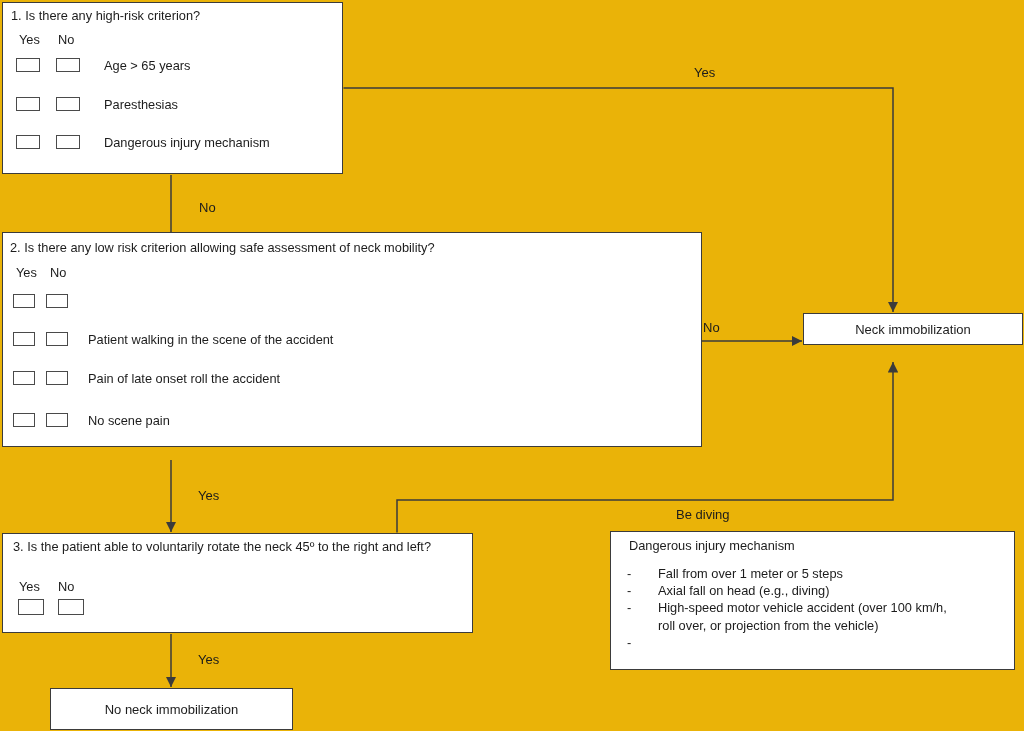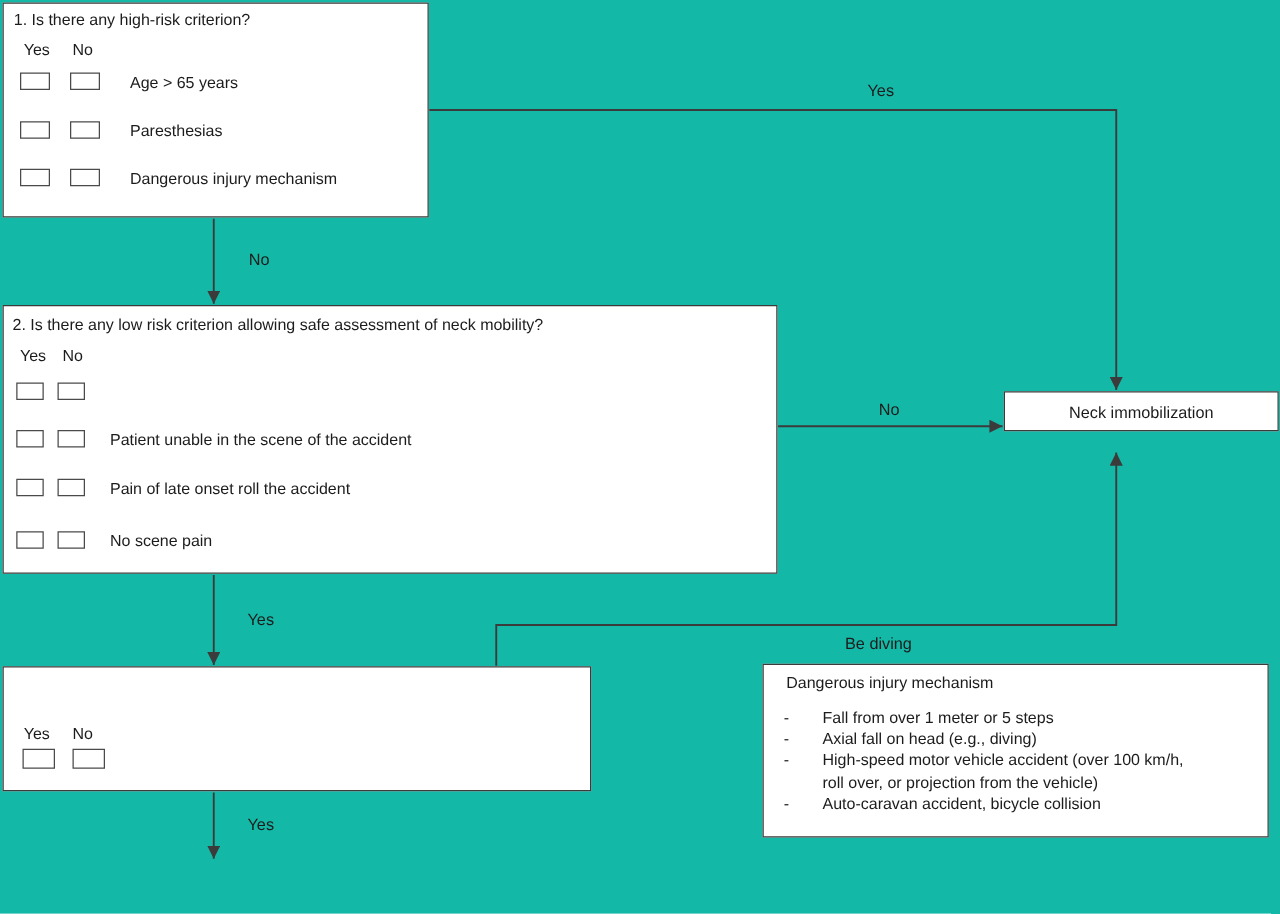--- a/index.html
+++ b/index.html
@@ -1,17 +1,17 @@
 <!DOCTYPE html>
 <html><head>
 <meta charset="utf-8">
 <style>
   html,body{margin:0;padding:0;background:#ffffff;}
   .canvas{
-    position:relative;width:1024px;height:731px;background:#14b8a6;overflow:hidden;
+    position:relative;width:1024px;height:731px;background:#eab308;overflow:hidden;
     font-family:"Liberation Sans","DejaVu Sans",sans-serif;color:#1c1c1c;
   }
   .edges{position:absolute;left:0;top:0;width:1024px;height:731px;pointer-events:none;}
   .qbox{position:absolute;border:1.6px solid #3b3b3b;background:#ffffff;box-sizing:border-box;}
   .t{position:absolute;font-size:12.8px;line-height:15px;white-space:nowrap;color:#1c1c1c;}
   .cb{position:absolute;width:24px;height:14px;border:1.5px solid #4a4a4a;background:#ffffff;box-sizing:border-box;}
   .centerbox{position:absolute;border:1.6px solid #3b3b3b;background:#ffffff;box-sizing:border-box;
     display:flex;align-items:center;justify-content:center;font-size:13px;color:#1c1c1c;}
   .edge-label{font-size:13px;}
   .bullets{position:absolute;left:16px;top:33px;font-size:12.8px;line-height:17.2px;color:#1c1c1c;}
@@ -49,72 +49,75 @@
 
     <div class="cb" style="left:13px;top:94px"></div>
     <div class="cb" style="left:53px;top:94px"></div>
     <div class="t" style="left:101px;top:94px">Paresthesias</div>
 
     <div class="cb" style="left:13px;top:132px"></div>
     <div class="cb" style="left:53px;top:132px"></div>
     <div class="t" style="left:101px;top:132px">Dangerous injury mechanism</div>
   </div>
 
-  <div class="qbox" style="left:2px;top:244px;width:620px;height:215px">
+  <div class="qbox" style="left:2px;top:232px;width:700px;height:215px">
     <div class="t" style="left:7px;top:7px">2. Is there any low risk criterion allowing safe assessment of neck mobility?</div>
     <div class="t" style="left:13px;top:32px">Yes</div>
     <div class="t" style="left:47px;top:32px">No</div>
 
     <div class="cb" style="left:10px;top:61px;width:22px"></div>
     <div class="cb" style="left:43px;top:61px;width:22px"></div>
 
     <div class="cb" style="left:10px;top:99px;width:22px"></div>
     <div class="cb" style="left:43px;top:99px;width:22px"></div>
-    <div class="t" style="left:85px;top:99px">Patient unable in the scene of the accident</div>
+    <div class="t" style="left:85px;top:99px">Patient walking in the scene of the accident</div>
 
     <div class="cb" style="left:10px;top:138px;width:22px"></div>
     <div class="cb" style="left:43px;top:138px;width:22px"></div>
     <div class="t" style="left:85px;top:138px">Pain of late onset roll the accident</div>
 
     <div class="cb" style="left:10px;top:180px;width:22px"></div>
     <div class="cb" style="left:43px;top:180px;width:22px"></div>
     <div class="t" style="left:85px;top:180px">No scene pain</div>
   </div>
 
   <div class="qbox" style="left:2px;top:533px;width:471px;height:100px">
+    <div class="t" style="left:10px;top:5px">3. Is the patient able to voluntarily rotate the neck 45º to the right and left?</div>
     <div class="t" style="left:16px;top:45px">Yes</div>
     <div class="t" style="left:55px;top:45px">No</div>
     <div class="cb" style="left:15px;top:65px;width:26px;height:16px"></div>
     <div class="cb" style="left:55px;top:65px;width:26px;height:16px"></div>
   </div>
 
   <div class="centerbox" style="left:803px;top:313px;width:220px;height:32px">
     <span>Neck immobilization</span>
   </div>
 
+  <div class="centerbox" style="left:50px;top:688px;width:243px;height:42px">
+    <span>No neck immobilization</span>
+  </div>
 
   <div class="qbox" style="left:610px;top:531px;width:405px;height:139px">
     <div class="t" style="left:18px;top:6px">Dangerous injury mechanism</div>
     <div class="bullets">
       <div class="bullet-row">
         <span class="bullet-dash">-</span>
         <span class="bullet-text">Fall from over 1 meter or 5 steps</span>
       </div>
       <div class="bullet-row">
         <span class="bullet-dash">-</span>
         <span class="bullet-text">Axial fall on head (e.g., diving)</span>
       </div>
       <div class="bullet-row">
         <span class="bullet-dash">-</span>
         <span class="bullet-text">High-speed motor vehicle accident (over 100 km/h,
 roll over, or projection from the vehicle)</span>
       </div>
       <div class="bullet-row">
         <span class="bullet-dash">-</span>
-        <span class="bullet-text">Auto-caravan accident, bicycle collision</span>
       </div>
     </div>
   </div>
 
   <span class="t edge-label" style="left:694px;top:65px">Yes</span>
   <span class="t edge-label" style="left:199px;top:200px">No</span>
   <span class="t edge-label" style="left:703px;top:320px">No</span>
   <span class="t edge-label" style="left:198px;top:488px">Yes</span>
   <span class="t edge-label" style="left:676px;top:507px">Be diving</span>
   <span class="t edge-label" style="left:198px;top:652px">Yes</span>

